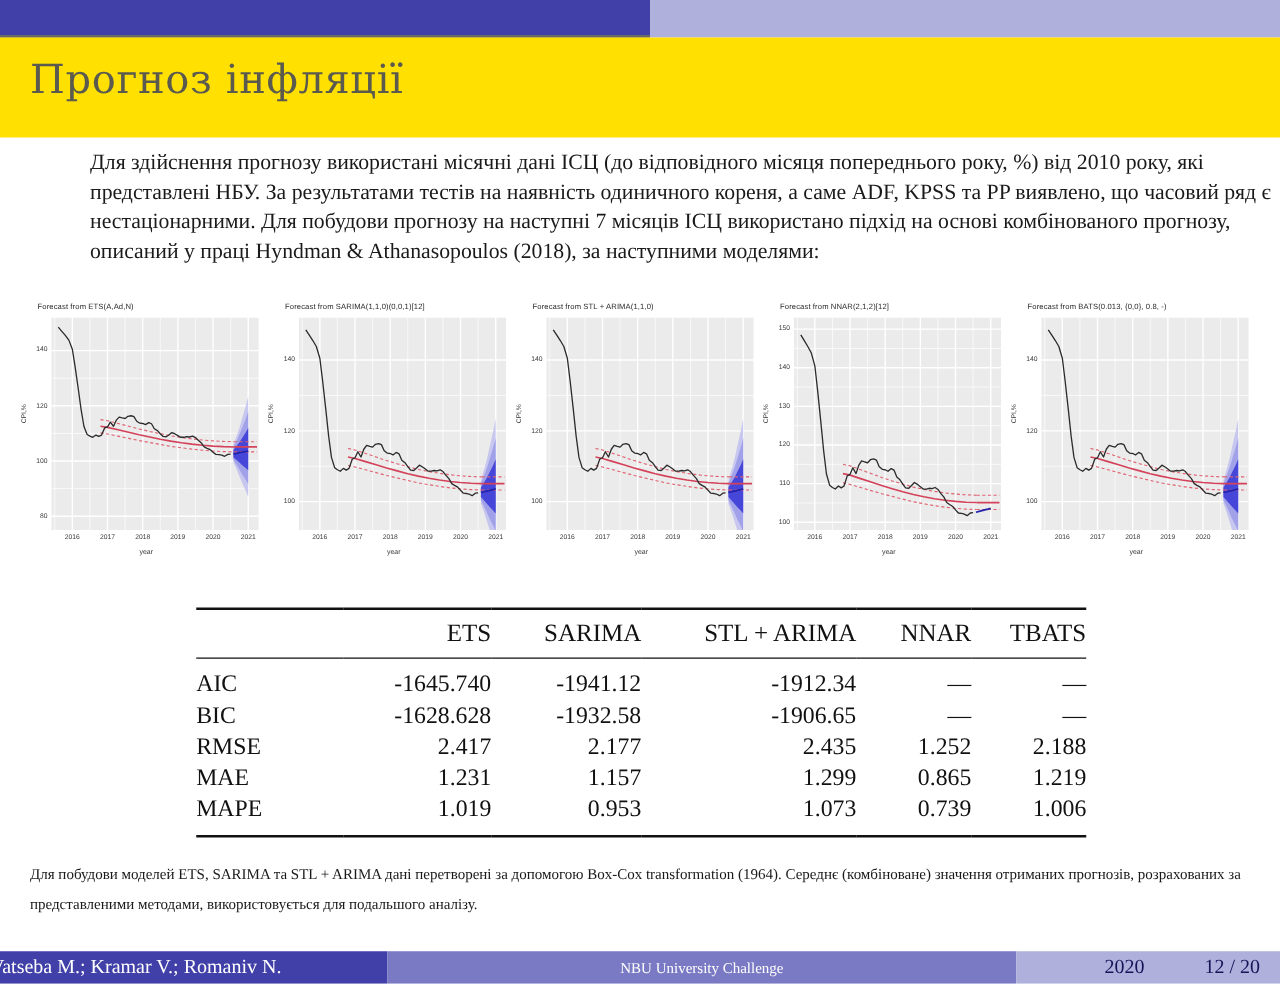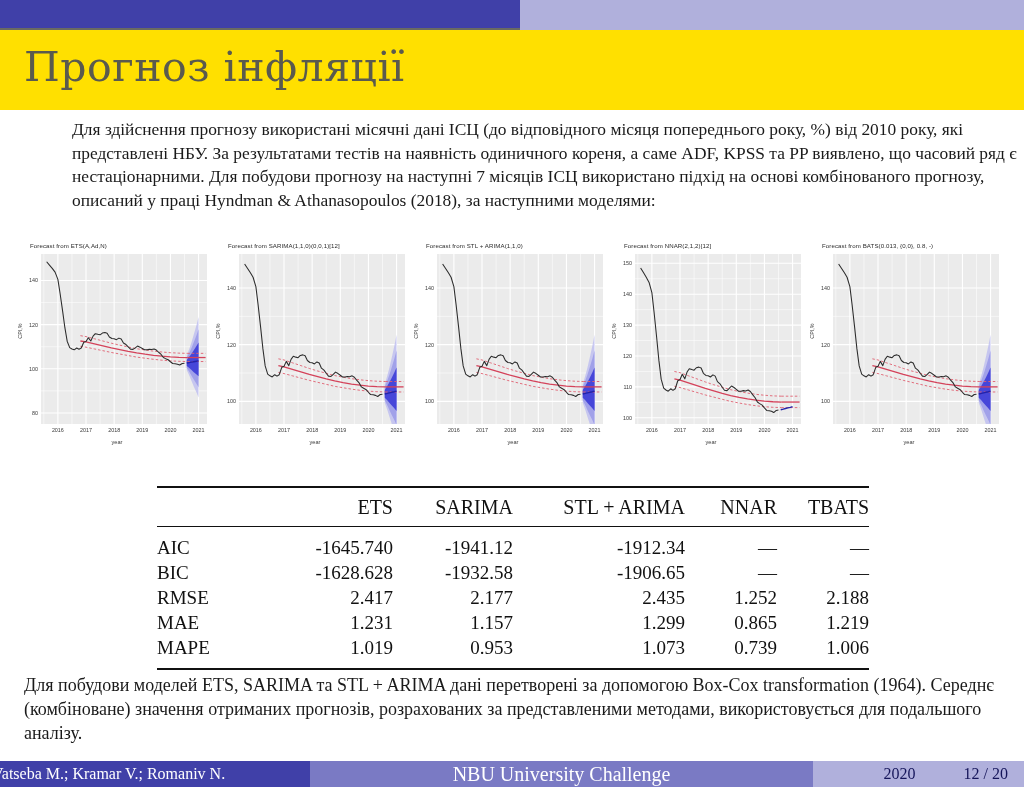--- a/index.html
+++ b/index.html
@@ -12,32 +12,32 @@
   }
   
   .topbar{position:absolute;top:0;left:0;width:1024px;height:30px;display:flex;}
   .topbar .dark{width:520px;height:30px;background:#4040a8;}
   .topbar .light{flex:1;height:30px;background:#b0b0dc;}
   .topbar .edge{position:absolute;left:0;top:28px;width:520px;height:2px;background:#6a6a62;}
   .titleband{position:absolute;top:30px;left:0;width:1024px;height:80px;background:#ffe000;}
   .slide-title{
     position:absolute;top:47px;left:24px;
     font-family:"DejaVu Serif", serif;
-    font-size:41px;color:#5a5a4e;letter-spacing:.5px;line-height:1;
+    font-size:32px;color:#5a5a4e;letter-spacing:.5px;line-height:1;
     white-space:nowrap;
   }
   
   .para{
     position:absolute;left:24px;width:980px;
     font-family:"Liberation Serif", serif;
     font-size:17.4px;line-height:23.5px;color:#1a1a1a;
     text-align:left;
   }
   #intro-paragraph{top:118px;margin-left:48px;}
-  #closing-paragraph{top:673px;font-size:18px;line-height:24px;}
+  #closing-paragraph{top:687px;font-size:12px;line-height:24px;}
   
   .charts{
     position:absolute;top:240px;left:18px;width:992px;height:205px;
     display:flex;gap:0px;
   }
   .chart{
     position:relative;
     width:198px;height:205px;
     background:#ffffff;
   }
@@ -101,21 +101,21 @@
   col.c1{width:118px;}
   col.c2{width:120px;}
   col.c3{width:172px;}
   col.c4{width:92px;}
   col.c5{width:92px;}
   
   .footer{position:absolute;left:0;bottom:0;width:1024px;height:26px;display:flex;align-items:center;}
   .f-seg{height:26px;display:flex;align-items:center;font-family:"Liberation Serif", serif;}
   .f-author{width:310px;background:#4040a8;color:#ffffff;font-size:16px;padding-left:0px;overflow:hidden;white-space:nowrap;}
   .f-author span{margin-left:-8px;}
-  .f-conf{width:503px;background:#7a7ac4;color:#ffffff;font-size:20px;justify-content:center;}
+  .f-conf{width:503px;background:#7a7ac4;color:#ffffff;font-size:12px;justify-content:center;}
   .f-year{flex:1;background:#b0b0dc;color:#15155a;font-size:16px;justify-content:flex-end;padding-right:0px;}
   .f-year .yr{margin-right:48px;}
   .f-year .pg{margin-right:16px;}
 </style>
 </head>
 <body>
 
 <div class="topbar">
   <div class="dark"></div>
   <div class="light"></div>

